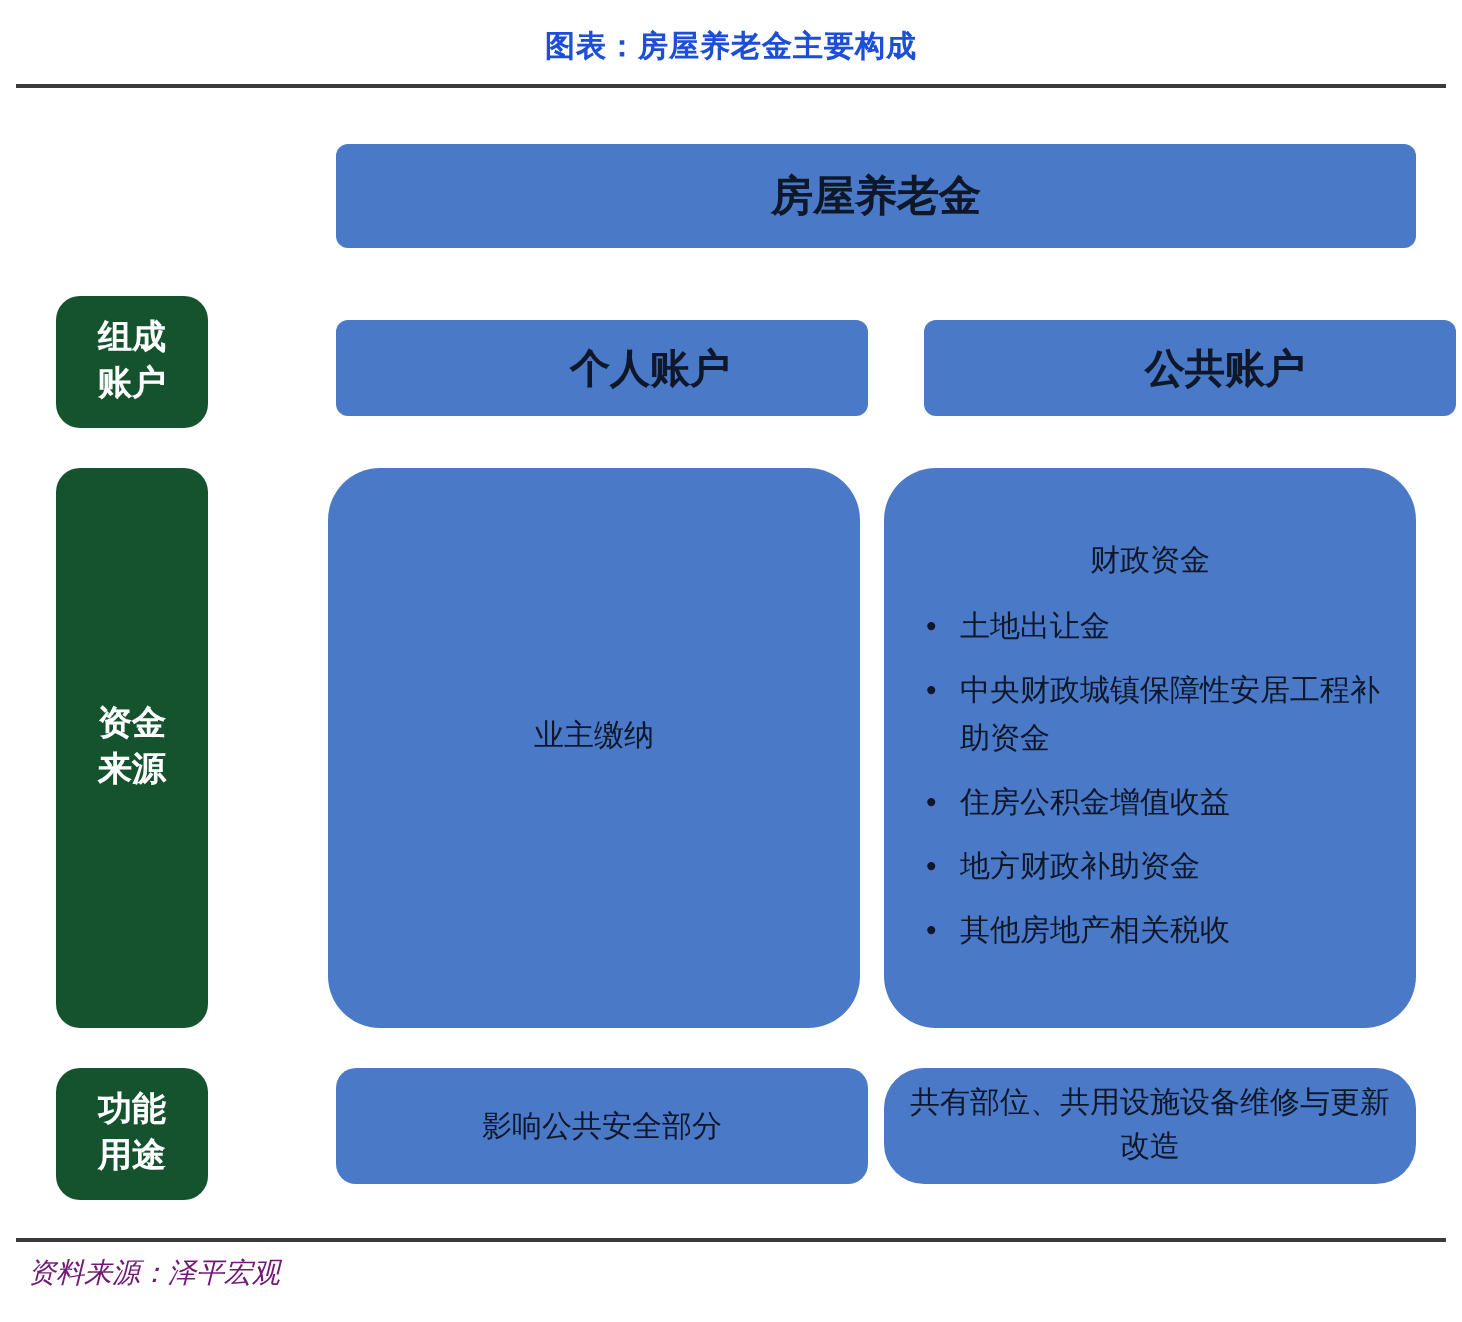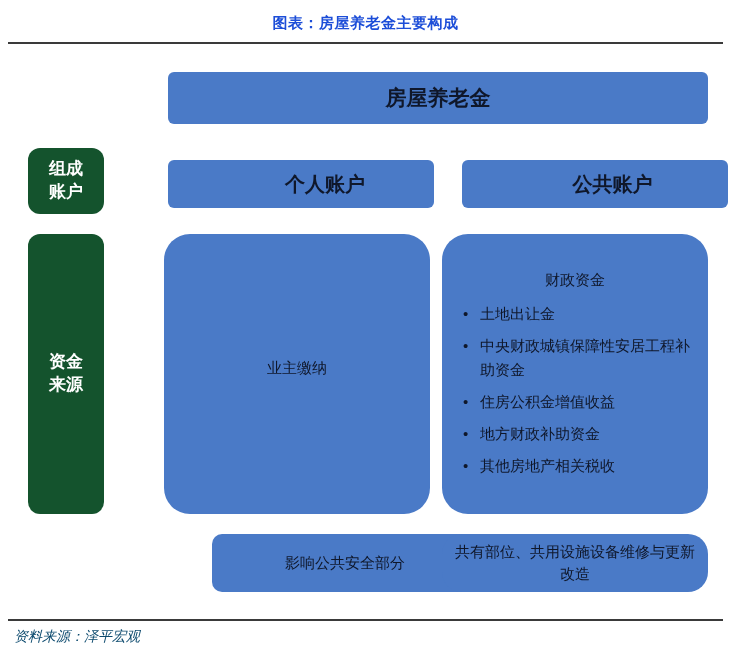--- a/index.html
+++ b/index.html
@@ -47,21 +47,21 @@
     width: 715px;
     height: 2px;
     background: #3a3a3a;
   }
   .source {
     position: absolute;
     left: 14px;
     top: 628px;
     font-size: 14px;
     font-style: italic;
-    color: #0c4a6e;
+    color: #701a75;
   }
 
   
   .cat {
     position: absolute;
     left: 16px;
     width: 76px;
     background: #14532d;
     border-radius: 12px;
     color: #ffffff;
@@ -175,21 +175,20 @@
     line-height: 1.55;
   }
 
   #box-purpose-left {
     left: 168px;
     top: 534px;
     width: 266px;
     height: 58px;
     border-radius: 10px;
     font-size: 15px;
-    margin-left: 44px;
   }
   #box-purpose-right {
     left: 442px;
     top: 534px;
     width: 266px;
     height: 58px;
     border-radius: 20px;
     font-size: 15px;
     line-height: 1.5;
     padding: 0 12px;
@@ -203,20 +202,24 @@
   <div class="title">图表：房屋养老金主要构成</div>
   <div class="rule-top"></div>
 
   <div class="cat" id="cat-structure">
     <span>组成</span>
     <span>账户</span>
   </div>
   <div class="cat" id="cat-source">
     <span>资金</span>
     <span>来源</span>
+  </div>
+  <div class="cat" id="cat-purpose">
+    <span>功能</span>
+    <span>用途</span>
   </div>
 
   <div class="box box-center" id="box-top">房屋养老金</div>
 
   <div class="box box-center" id="box-personal">个人账户</div>
   <div class="box box-center" id="box-public">公共账户</div>
 
   <div class="box" id="box-personal-src">
     <div class="src-inner">
       <div class="src-heading">业主缴纳</div>

